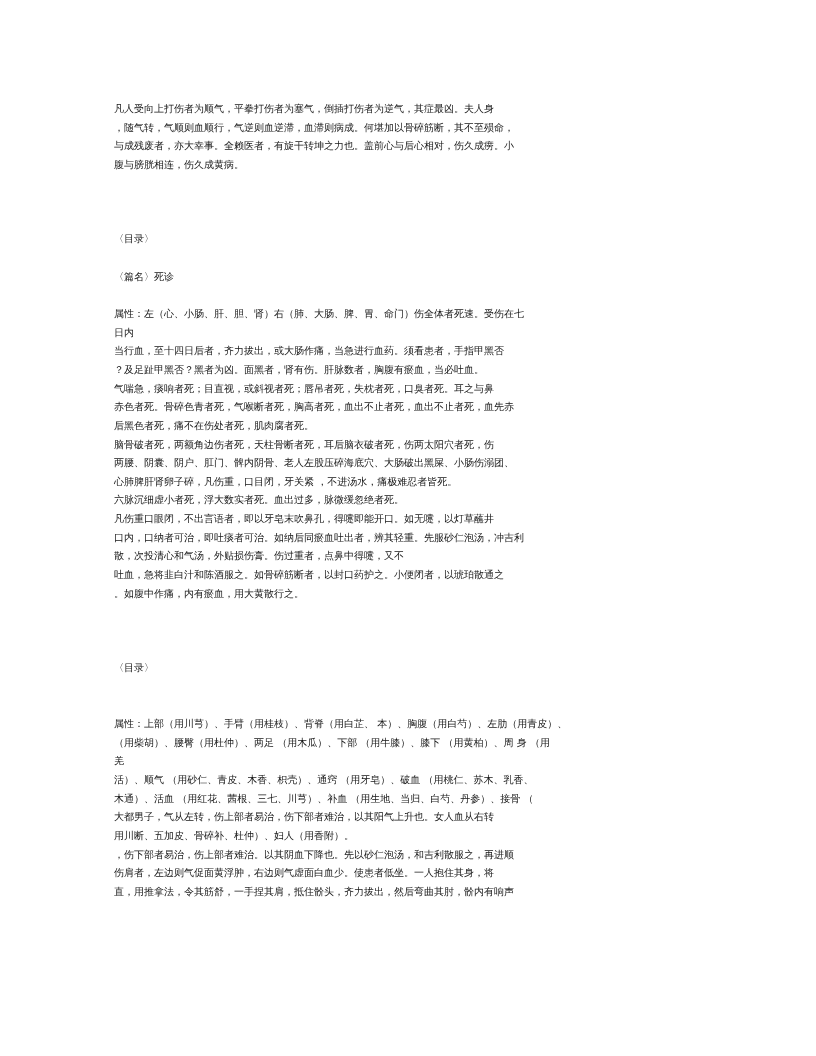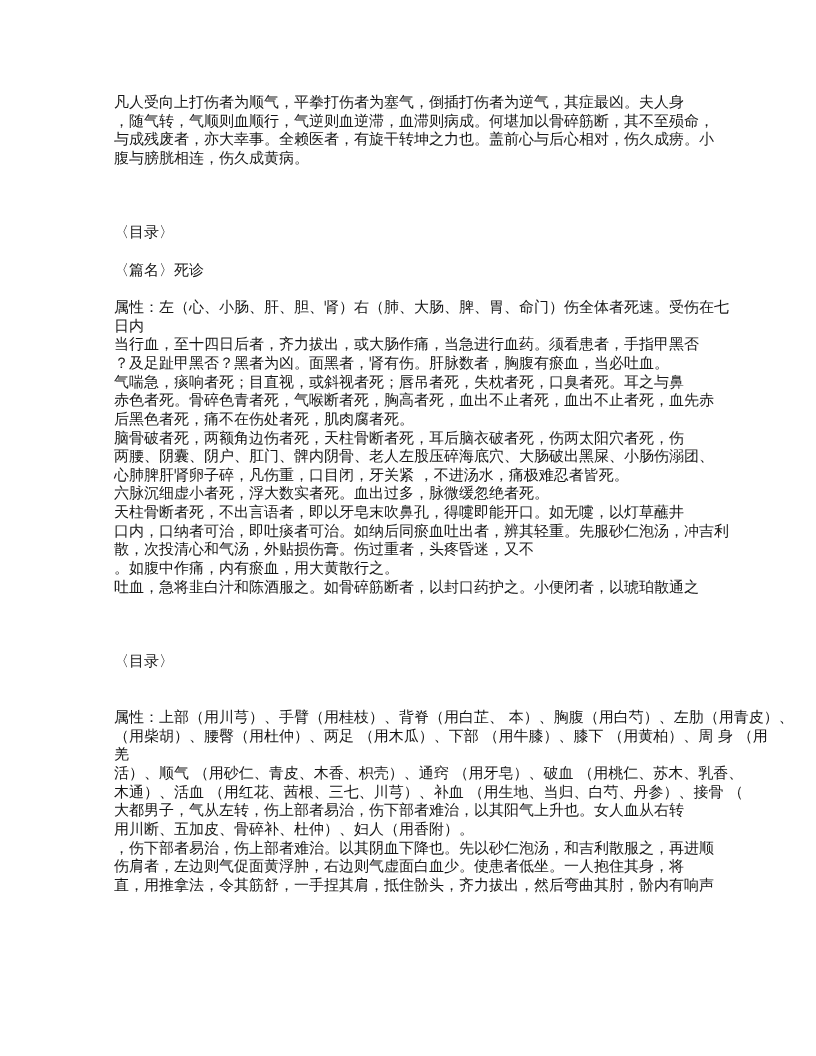--- a/index.html
+++ b/index.html
@@ -12,24 +12,24 @@
     width: 816px;
     height: 1056px;
     margin: 0 auto;
     background: #ffffff;
     overflow: hidden;
     font-family: "DejaVu Serif", "Liberation Serif", serif;
   }
   .text-block {
     position: absolute;
     left: 114px;
-    top: 93px;
+    top: 100px;
     width: 690px;
     color: #161616;
-    font-size: 15px;
+    font-size: 10px;
     line-height: 18.64px;
     letter-spacing: 0;
   }
   .text-line {
     white-space: pre;
     min-height: 18.64px;
     overflow: visible;
   }
   .text-line:empty::before {
     content: "\00a0";
@@ -55,25 +55,25 @@
       <div class="text-line">日内</div>
       <div class="text-line">当行血，至十四日后者，齐力拔出，或大肠作痛，当急进行血药。须看患者，手指甲黑否</div>
       <div class="text-line">？及足趾甲黑否？黑者为凶。面黑者，肾有伤。肝脉数者，胸腹有瘀血，当必吐血。</div>
       <div class="text-line">气喘急，痰响者死；目直视，或斜视者死；唇吊者死，失枕者死，口臭者死。耳之与鼻</div>
       <div class="text-line">赤色者死。骨碎色青者死，气喉断者死，胸高者死，血出不止者死，血出不止者死，血先赤</div>
       <div class="text-line">后黑色者死，痛不在伤处者死，肌肉腐者死。</div>
       <div class="text-line">脑骨破者死，两额角边伤者死，天柱骨断者死，耳后脑衣破者死，伤两太阳穴者死，伤</div>
       <div class="text-line">两腰、阴囊、阴户、肛门、髀内阴骨、老人左股压碎海底穴、大肠破出黑屎、小肠伤溺团、</div>
       <div class="text-line">心肺脾肝肾卵子碎，凡伤重，口目闭，牙关紧 ，不进汤水，痛极难忍者皆死。</div>
       <div class="text-line">六脉沉细虚小者死，浮大数实者死。血出过多，脉微缓忽绝者死。</div>
-      <div class="text-line">天柱骨断者死，不出言语者，即以牙皂末吹鼻孔，得嚏即能开口。如无嚏，以灯草蘸井</div>
+      <div class="text-line">凡伤重口眼闭，不出言语者，即以牙皂末吹鼻孔，得嚏即能开口。如无嚏，以灯草蘸井</div>
       <div class="text-line">口内，口纳者可治，即吐痰者可治。如纳后同瘀血吐出者，辨其轻重。先服砂仁泡汤，冲吉利</div>
-      <div class="text-line">散，次投清心和气汤，外贴损伤膏。伤过重者，头疼昏迷，又不</div>
+      <div class="text-line">散，次投清心和气汤，外贴损伤膏。伤过重者，点鼻中得嚏，又不</div>
+      <div class="text-line">吐血，急将韭白汁和陈酒服之。如骨碎筋断者，以封口药护之。小便闭者，以琥珀散通之</div>
       <div class="text-line">。如腹中作痛，内有瘀血，用大黄散行之。</div>
-      <div class="text-line">吐血，急将韭白汁和陈酒服之。如骨碎筋断者，以封口药护之。小便闭者，以琥珀散通之</div>
       <div class="text-line"></div>
       <div class="text-line"></div>
       <div class="text-line"></div>
       <div class="text-line">〈目录〉</div>
       <div class="text-line"></div>
       <div class="text-line"></div>
       <div class="text-line">属性：上部（用川芎）、手臂（用桂枝）、背脊（用白芷、 本）、胸腹（用白芍）、左肋（用青皮）、</div>
       <div class="text-line">（用柴胡）、腰臀（用杜仲）、两足 （用木瓜）、下部 （用牛膝）、膝下 （用黄柏）、周 身 （用</div>
       <div class="text-line">羌</div>
       <div class="text-line">活）、顺气 （用砂仁、青皮、木香、枳壳）、通窍 （用牙皂）、破血 （用桃仁、苏木、乳香、</div>

